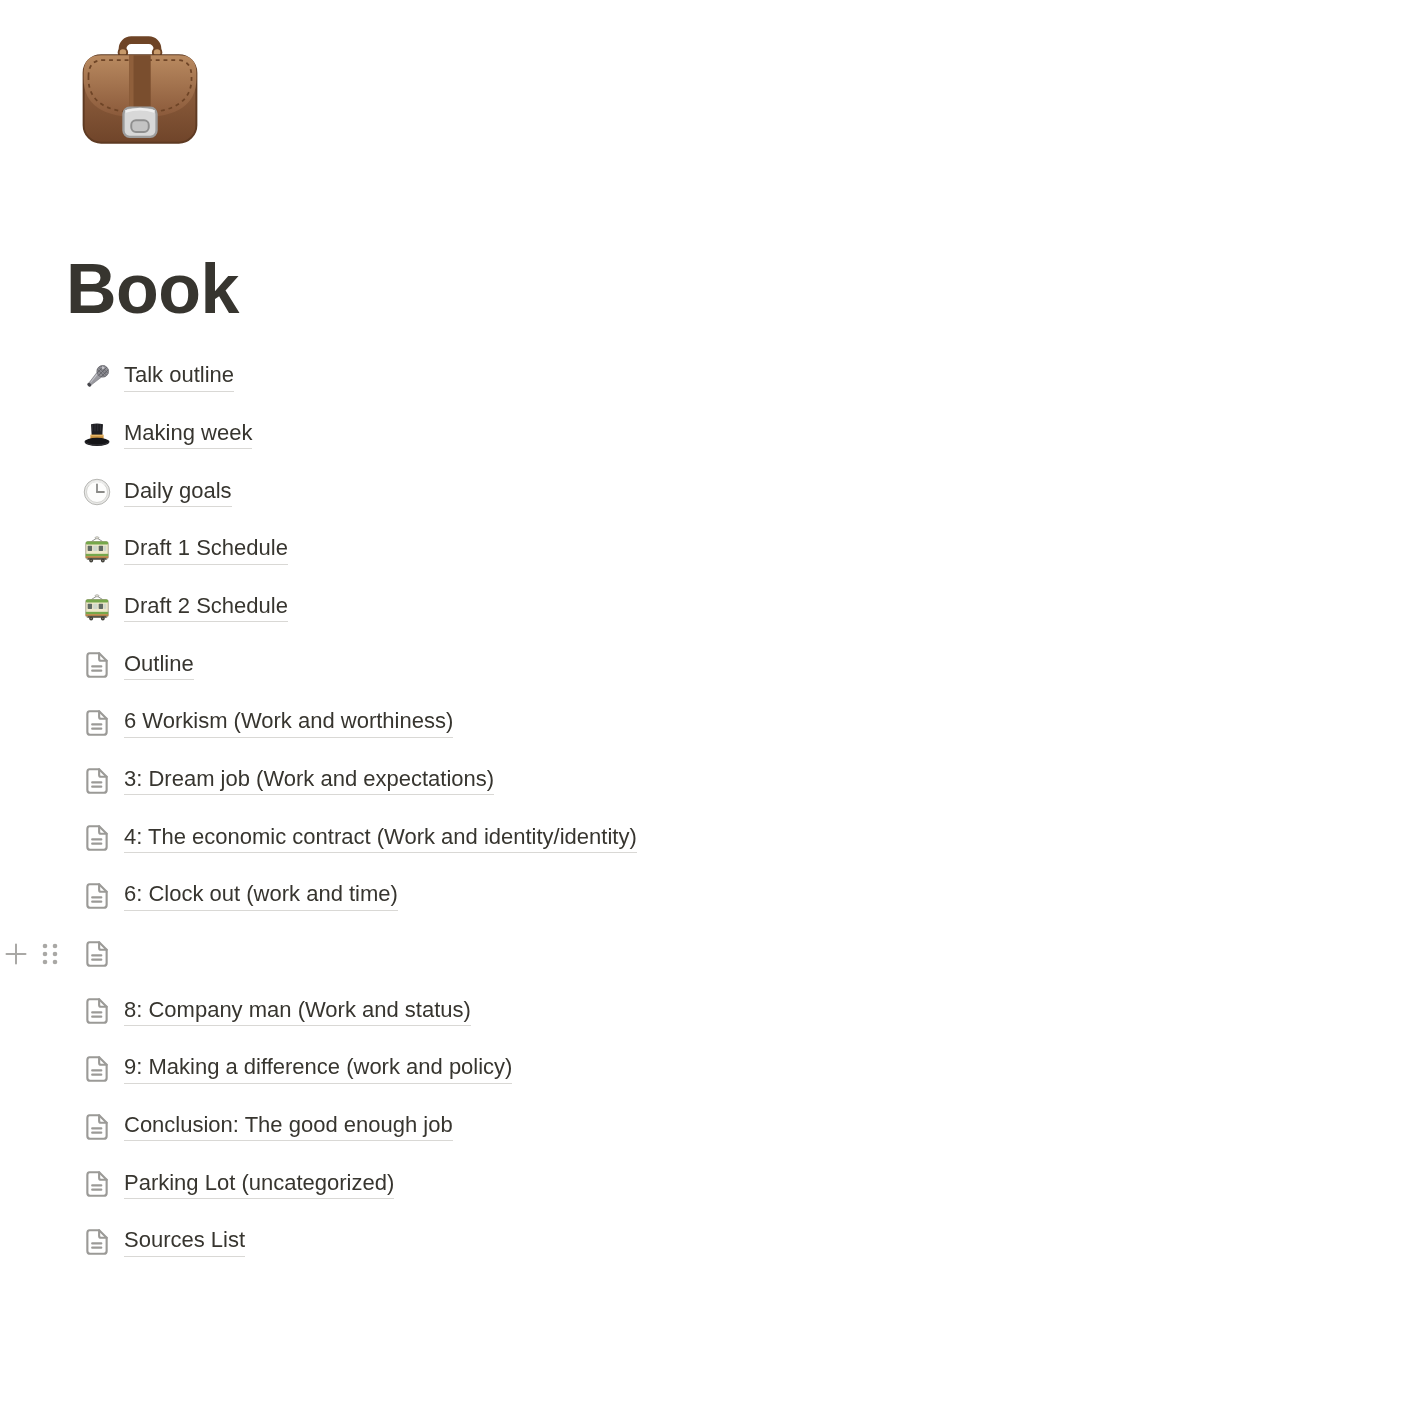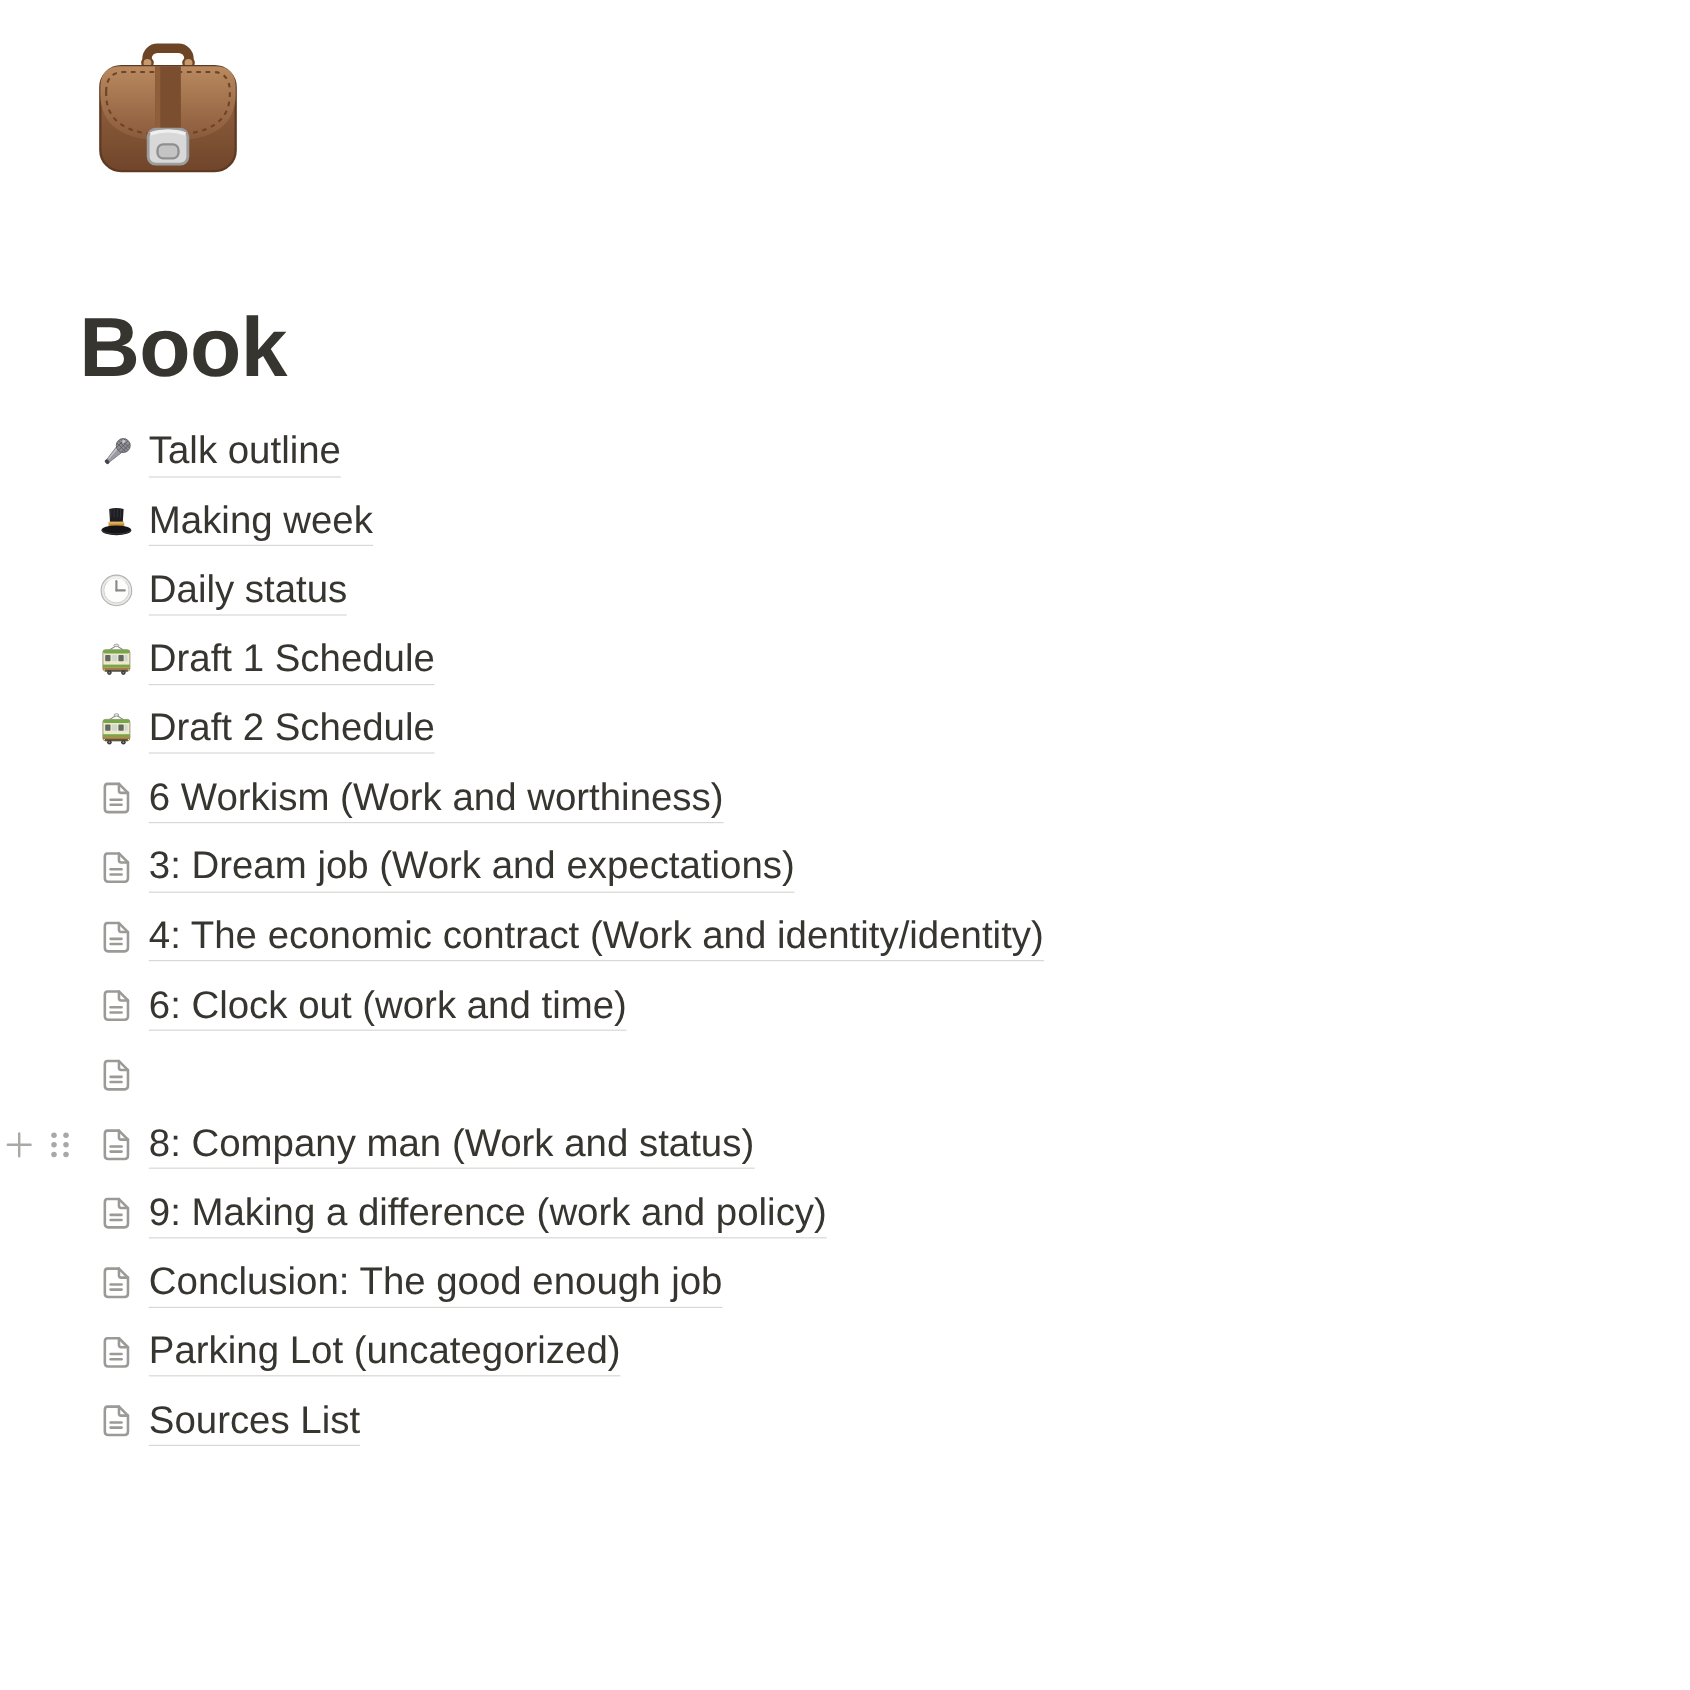--- a/index.html
+++ b/index.html
@@ -33,21 +33,21 @@
     height: 57.7px;
     cursor: pointer;
   }
   .row-icon {
     width: 30px; height: 30px; flex: 0 0 30px;
     margin-right: 12px;
     display: flex; align-items: center; justify-content: center;
   }
   .row-icon svg { width: 30px; height: 30px; display: block; }
   .row-label {
-    font-size: 32px; font-weight: 400; color: #37352F;
+    font-size: 22px; font-weight: 400; color: #37352F;
     line-height: 1.2;
     border-bottom: 1.5px solid #D9D8D5;
     padding-bottom: 2px;
     text-decoration: none;
     white-space: nowrap;
   }
 
   .hover-controls {
     position: absolute; left: 0; width: 80px; height: 57.7px;
     display: flex; align-items: center;
@@ -122,21 +122,21 @@
       <div class="row">
     <span class="row-icon">
           <svg viewBox="0 0 32 32">
     <circle cx="16" cy="16" r="13.6" fill="#e9e9e7" stroke="#b2b2af" stroke-width="1"></circle>
     <circle cx="16" cy="16" r="11.2" fill="#fdfdfc" stroke="#c9c9c6" stroke-width="0.8"></circle>
     <path d="M16 16 V7.8" stroke="#8a8a87" stroke-width="1.9" stroke-linecap="round"></path>
     <path d="M16 16 H23.4" stroke="#8a8a87" stroke-width="1.9" stroke-linecap="round"></path>
     <path d="M8 8 A11.2 11.2 0 0 1 24 8" stroke="#ffffff" stroke-width="1" fill="none" opacity="0.7"></path>
   </svg>
         </span>
-    <a class="row-label">Daily status</a>
+    <a class="row-label">Daily goals</a>
   </div>
       <div class="row">
     <span class="row-icon">
           <svg viewBox="0 0 36 36">
     <path d="M11 8 L18 3.6 L25 8" stroke="#8a8a85" stroke-width="1.1" fill="none"></path>
     <ellipse cx="18" cy="3.4" rx="2.4" ry="1.3" fill="#e8e6da" stroke="#8a8a85" stroke-width="0.7"></ellipse>
     <rect x="4.5" y="7.8" width="27" height="21.4" rx="2.6" fill="#efe8cb" stroke="#87806a" stroke-width="0.8"></rect>
     <rect x="4.5" y="7.8" width="27" height="3.6" rx="1.8" fill="#76a84b"></rect>
     <rect x="6.8" y="13" width="5.3" height="6.2" rx="0.8" fill="#5f6a63"></rect>
     <rect x="13.4" y="13" width="5.3" height="6.2" rx="0.8" fill="#cfd8cc"></rect>
@@ -177,20 +177,31 @@
   </div>
       <div class="row">
     <span class="row-icon">
           <svg viewBox="0 0 28 28" fill="none" stroke="#9B9A97" stroke-width="2" stroke-linecap="round" stroke-linejoin="round">
     <path d="M7 3 H16 L23 10 V22.3 Q23 25 20.3 25 H7.7 Q5 25 5 22.3 V5.7 Q5 3 7 3 Z"></path>
     <path d="M16 3 V8.3 Q16 10 17.7 10 H23"></path>
     <path d="M9.5 15.3 H18"></path>
     <path d="M9.5 19.3 H18"></path>
   </svg>
         </span>
+    <a class="row-label">Outline</a>
+  </div>
+      <div class="row">
+    <span class="row-icon">
+          <svg viewBox="0 0 28 28" fill="none" stroke="#9B9A97" stroke-width="2" stroke-linecap="round" stroke-linejoin="round">
+    <path d="M7 3 H16 L23 10 V22.3 Q23 25 20.3 25 H7.7 Q5 25 5 22.3 V5.7 Q5 3 7 3 Z"></path>
+    <path d="M16 3 V8.3 Q16 10 17.7 10 H23"></path>
+    <path d="M9.5 15.3 H18"></path>
+    <path d="M9.5 19.3 H18"></path>
+  </svg>
+        </span>
     <a class="row-label">6 Workism (Work and worthiness)</a>
   </div>
       <div class="row">
     <span class="row-icon">
           <svg viewBox="0 0 28 28" fill="none" stroke="#9B9A97" stroke-width="2" stroke-linecap="round" stroke-linejoin="round">
     <path d="M7 3 H16 L23 10 V22.3 Q23 25 20.3 25 H7.7 Q5 25 5 22.3 V5.7 Q5 3 7 3 Z"></path>
     <path d="M16 3 V8.3 Q16 10 17.7 10 H23"></path>
     <path d="M9.5 15.3 H18"></path>
     <path d="M9.5 19.3 H18"></path>
   </svg>

